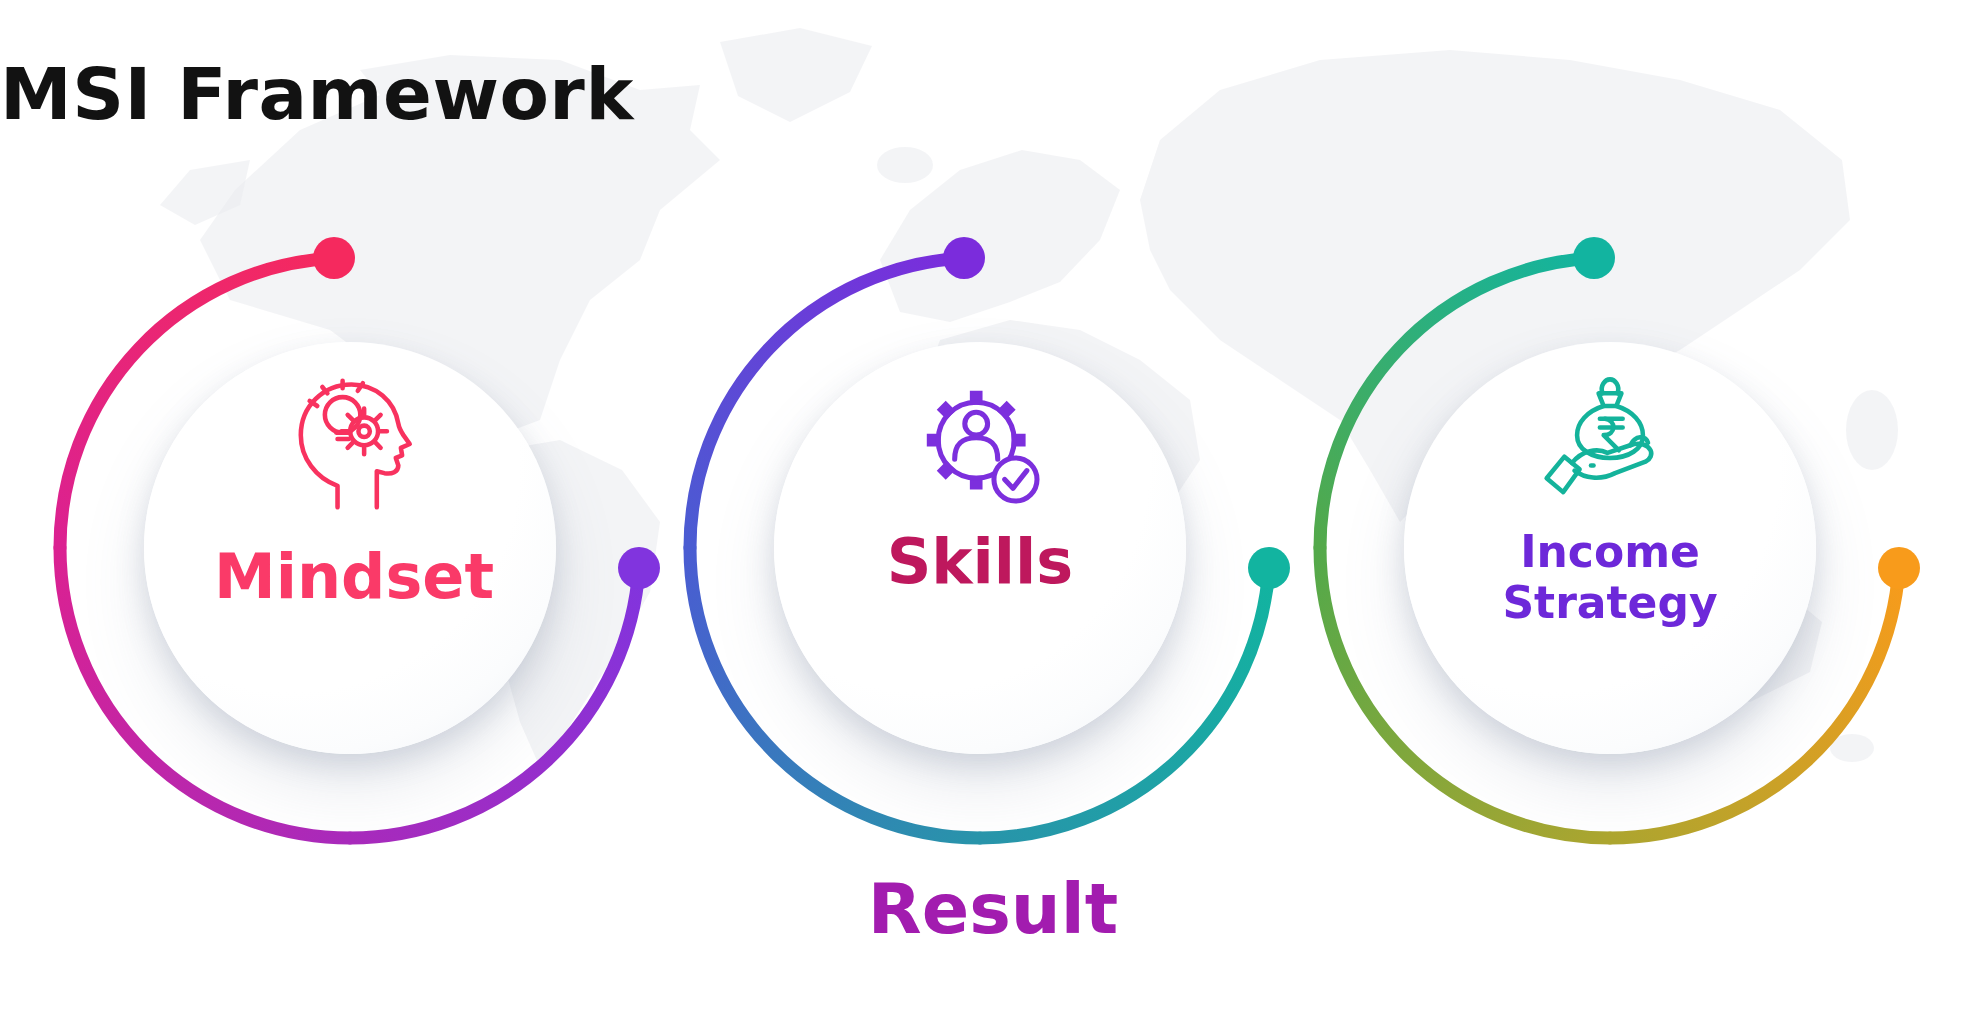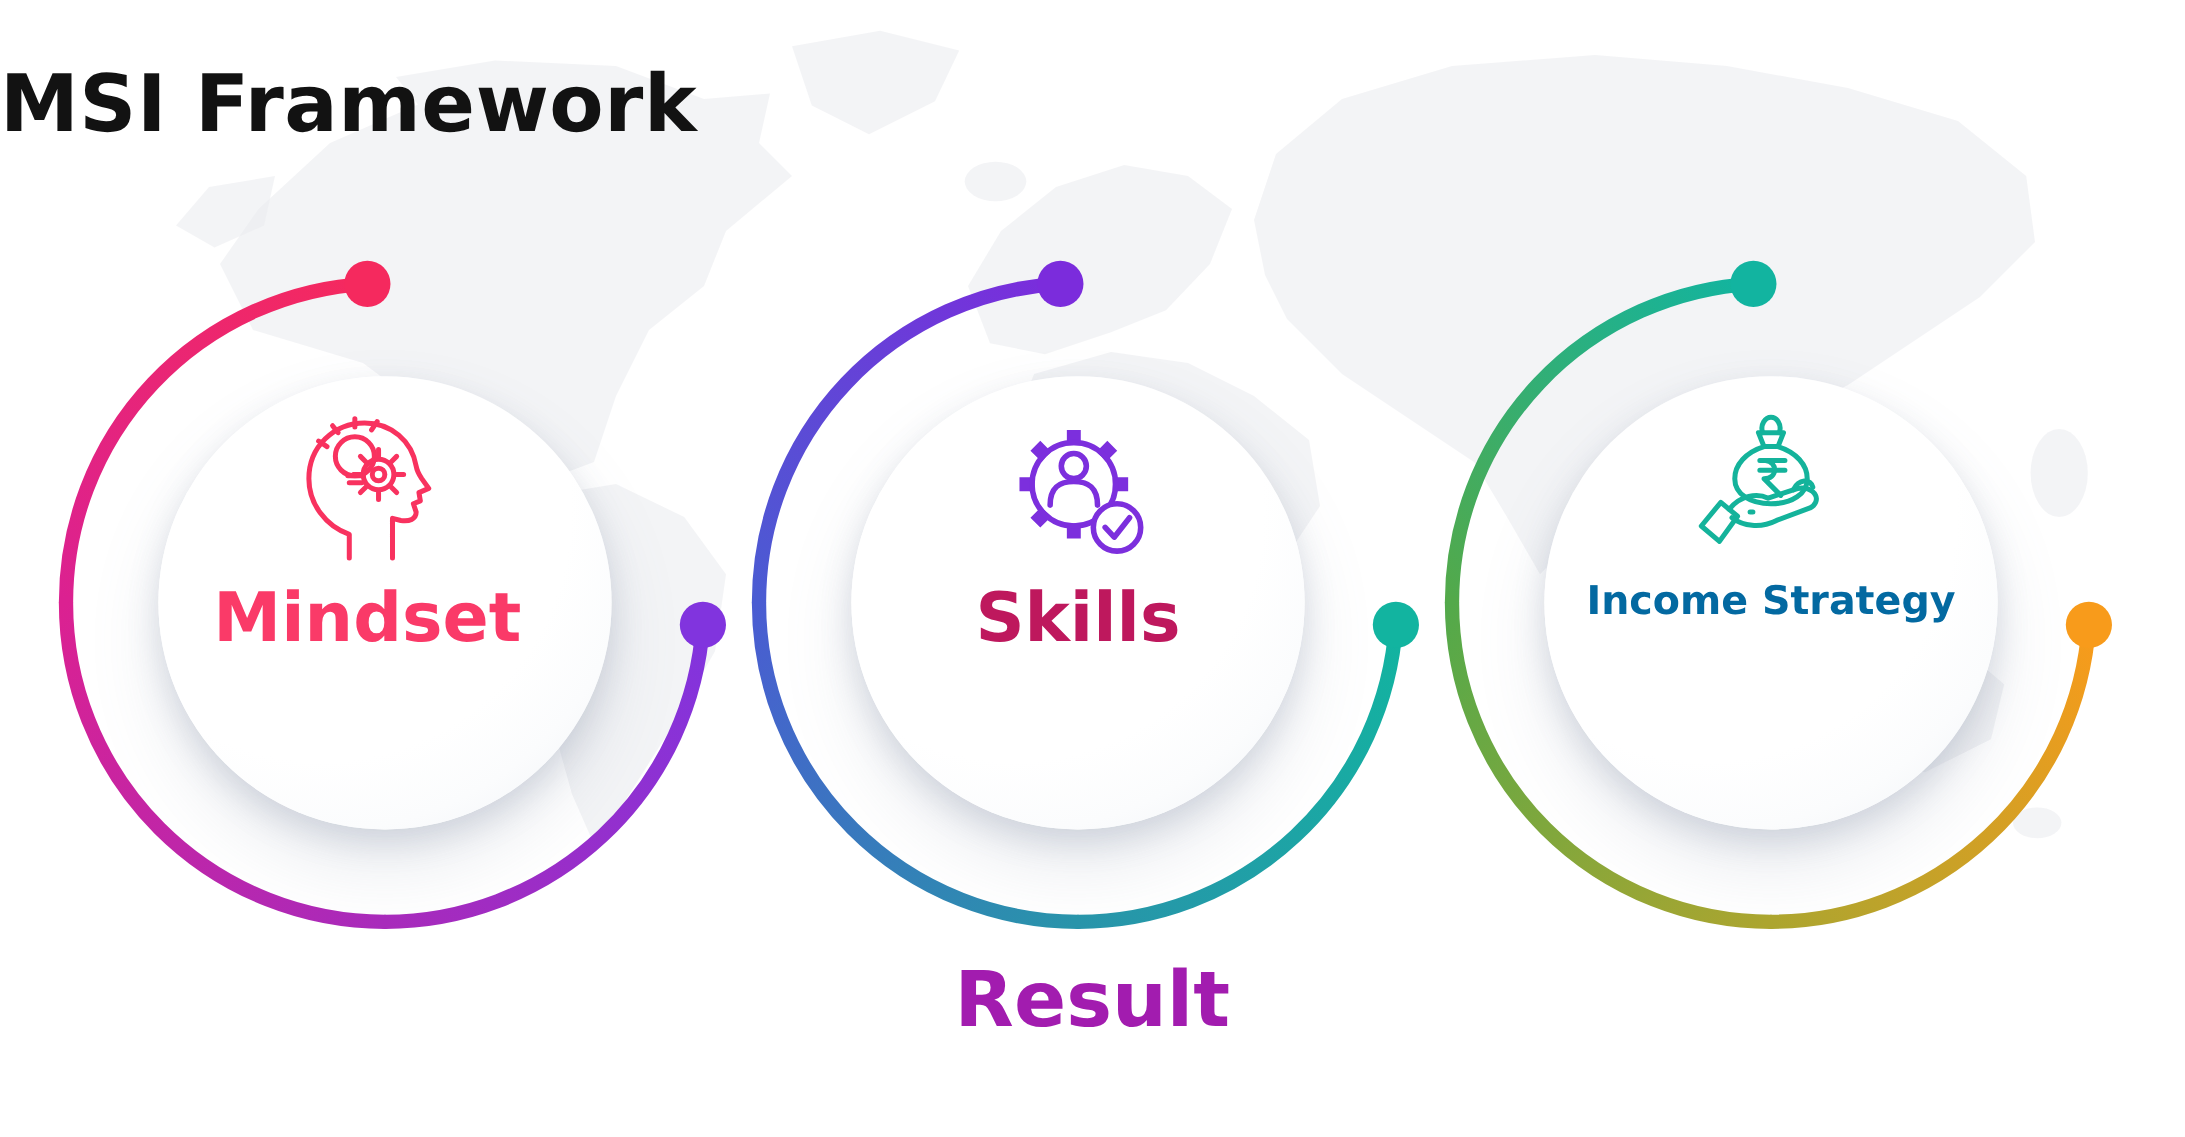--- a/index.html
+++ b/index.html
@@ -20,29 +20,29 @@
     position:absolute;top:342px;width:412px;height:412px;border-radius:50%;
     background:radial-gradient(circle at 36% 30%, #ffffff 58%, #fbfcfd 74%, #edf0f5 100%);
     box-shadow:0 12px 28px rgba(116,131,154,0.24), 0 34px 64px rgba(116,131,154,0.16);
   }
   .disc-0{left:144px;} .disc-1{left:774px;} .disc-2{left:1404px;}
   .arcs{position:absolute;inset:0;}
   .content{
     position:absolute;top:342px;width:412px;height:412px;
     display:flex;flex-direction:column;align-items:center;
   }
-  .content-0{left:128px;} .content-1{left:774px;} .content-2{left:1404px;}
+  .content-0{left:148px;gap:15px;} .content-1{left:774px;} .content-2{left:1404px;}
   .icon{margin-top:26px;width:152px;height:152px;flex:none;}
   .step-label{
     margin-top:6px;width:340px;text-align:center;
     font-size:62px;font-weight:800;line-height:1.16;
   }
   .content-0 .step-label{color:#FA3A68;}
   .content-1 .step-label{color:#be185d;}
-  .content-2 .step-label{color:#0369a1;font-size:36px;text-align:center;}
+  .content-2 .step-label{color:#6d28d9;font-size:44px;text-align:center;}
 </style>
 </head>
 <body>
 
 <div class="canvas">
 
   <svg class="map" viewBox="0 0 1986 1034" aria-hidden="true">
     <g fill="#e9ebee" fill-opacity="0.55" stroke="none">
       <path d="M230 300 L200 240 L235 190 L300 130 L380 95 L360 70 L450 55 L560 60 L640 90 L700 85 L690 130 L720 160 L660 210 L640 260 L590 300 L560 360 L540 420 L500 435 L468 402 L430 380 L370 360 L330 330 Z"></path>
       <path d="M250 160 L190 170 L160 205 L195 225 L240 205 Z"></path>

